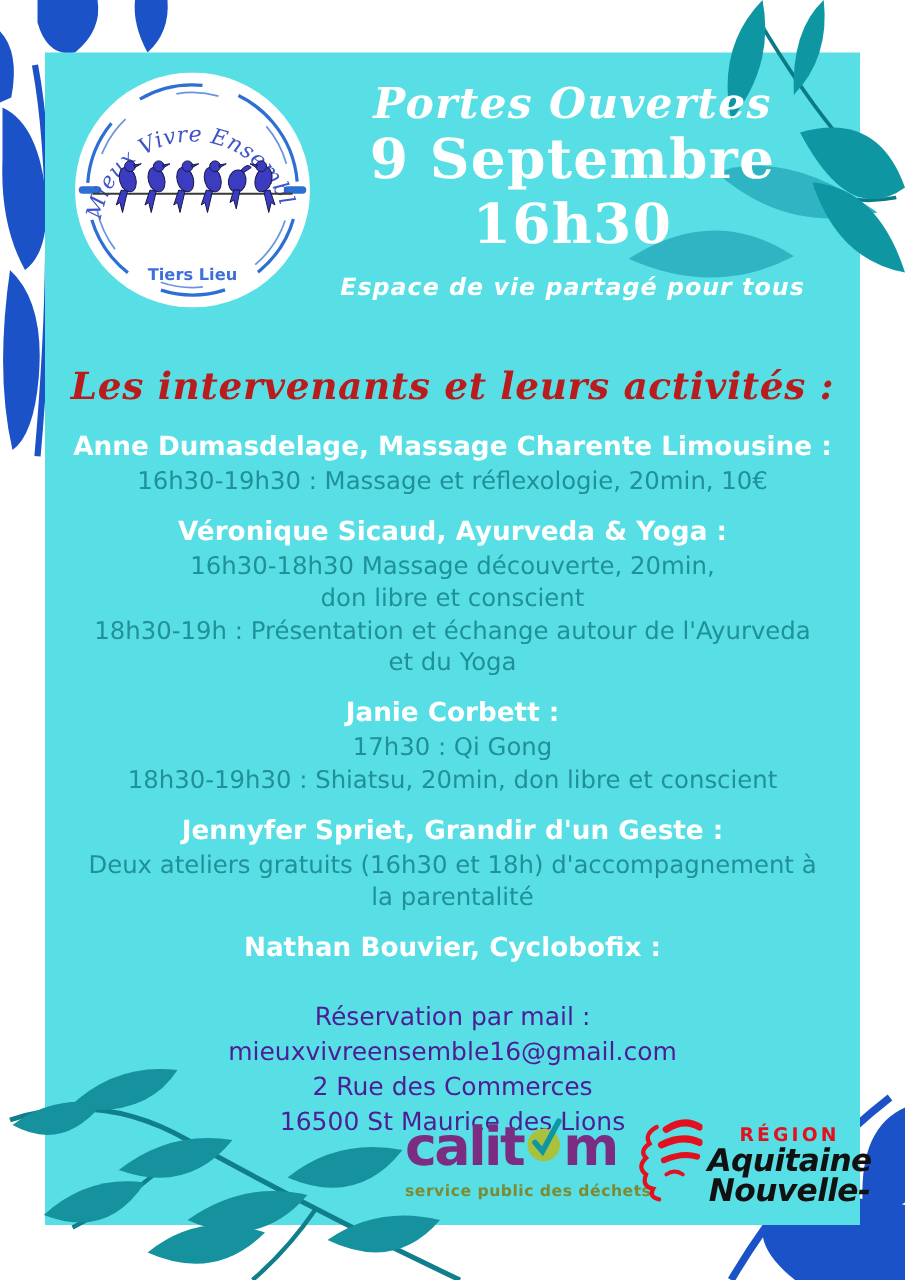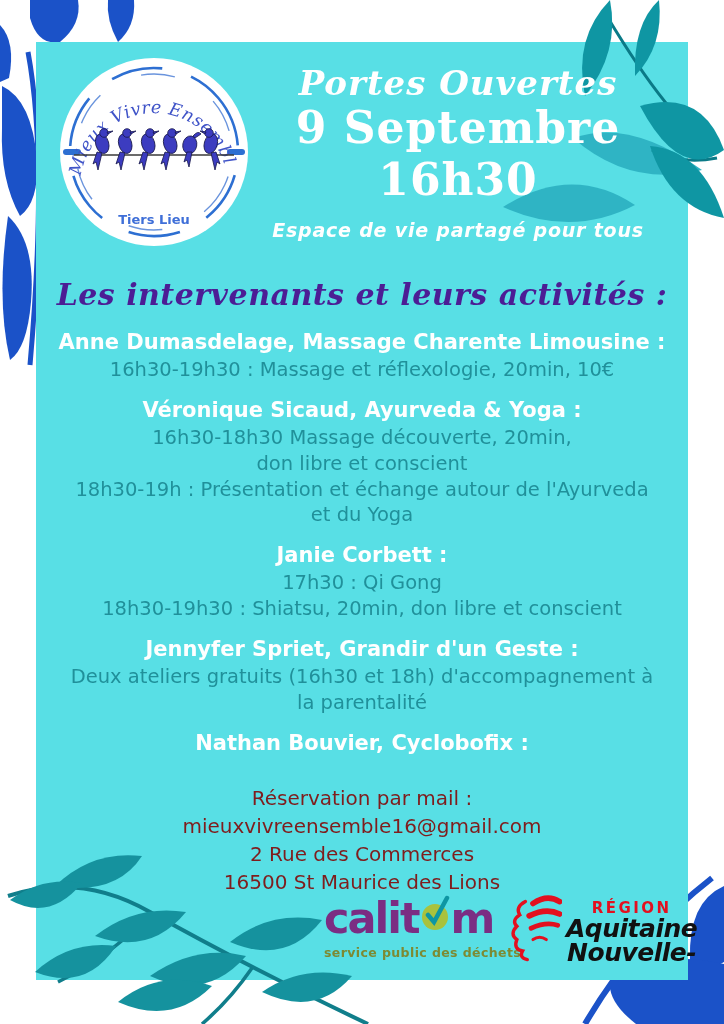--- a/index.html
+++ b/index.html
@@ -27,29 +27,29 @@
   }
   .title2 {
     font-family:"DejaVu Serif", serif; font-weight:bold;
     font-size:44px; line-height:1.18; letter-spacing:1px;
   }
   .subtitle {
     margin-top:13px; font-weight:bold; font-style:italic;
     font-size:19px; letter-spacing:0.8px;
   }
   .heading {
-    margin-top:36px;
+    margin-top:51px;
     font-family:"DejaVu Serif", serif; font-weight:bold; font-style:italic;
-    font-size:30px; color:#4c1d95; letter-spacing:0.5px;
+    font-size:30px; color:#b91c1c; letter-spacing:0.5px;
   }
   .sections { margin-top:17px; }
   .section { margin-bottom:14px; }
   .sec-name { font-size:21px; font-weight:bold; color:#ffffff; line-height:1.33; }
   .sec-detail { font-size:19.5px; color:#20909a; line-height:1.33; }
-  .contact { margin-top:26px; color:#7f1d1d; font-size:20px; line-height:1.4; }
+  .contact { margin-top:26px; color:#4c1d95; font-size:20px; line-height:1.4; }
   
   .calitom { position:absolute; left:288px; bottom:20px; text-align:left; z-index:4; }
   .calitom-word { position:relative; font-weight:bold; font-size:43px; line-height:40px; color:#7b2d83; letter-spacing:-2px; font-family:"DejaVu Sans", sans-serif; }
   .o-wrap { display:inline-block; position:relative; width:32px; height:32px; vertical-align:-2px; }
   .calitom-tag { font-size:12.5px; font-weight:bold; color:#7d8a33; letter-spacing:0.4px; margin-top:7px; }
   .region { position:absolute; left:468px; bottom:10px; display:flex; align-items:center; z-index:4; }
   .region-text { margin-left:4px; color:#111111; }
   .region-label { font-size:15px; font-weight:bold; color:#e3101f; letter-spacing:2.5px; text-align:center; }
   .region-name { font-size:25px; font-weight:bold; font-style:italic; line-height:0.98; letter-spacing:-0.5px; font-family:"DejaVu Sans", sans-serif; }
 </style>

